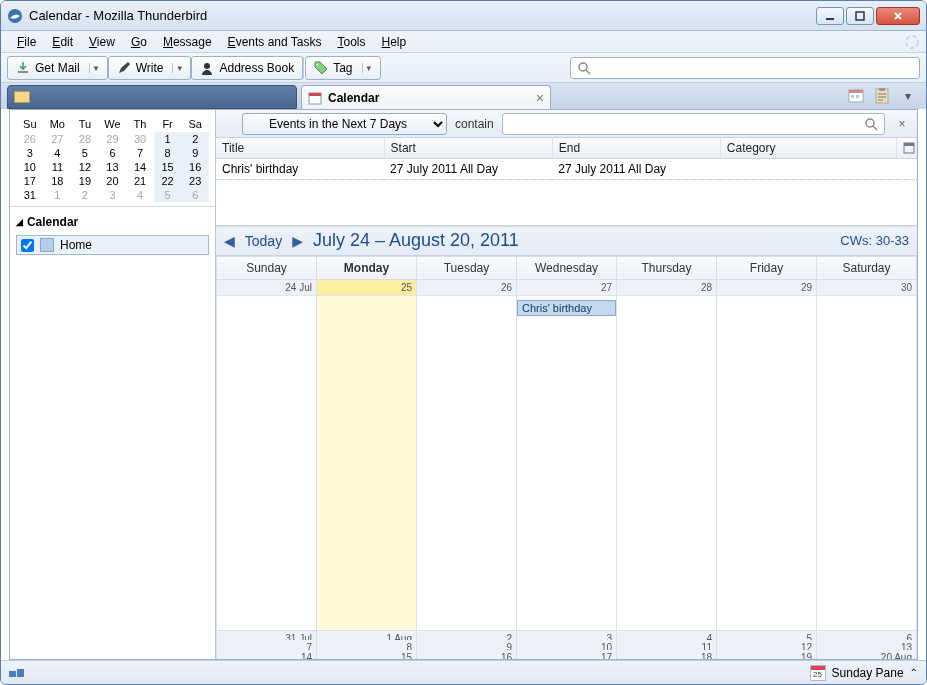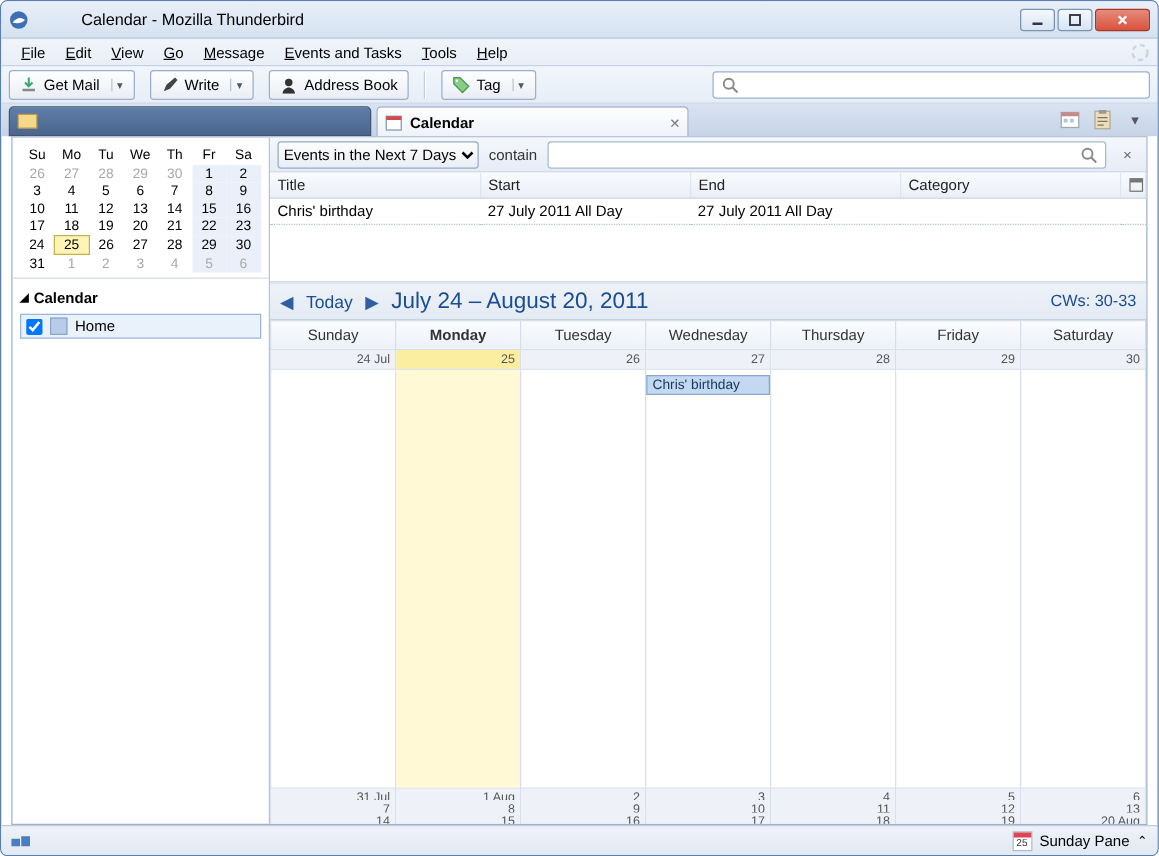--- a/index.html
+++ b/index.html
@@ -1,33 +1,33 @@
 <!DOCTYPE html>
 <html><head>
 <meta charset="utf-8">
 <style>
   * { box-sizing: border-box; margin: 0; padding: 0; font-family: "Segoe UI", Tahoma, sans-serif; font-size: 12px; }
   body { background: #fff; width: 927px; height: 685px; border: 1px solid #5a7fad; border-radius: 6px; overflow: hidden; position: relative; }
   
   
   .titlebar { height: 30px; background: linear-gradient(#e8eff9,#d6e2f1); display:flex; align-items:center; padding:0 6px; border-bottom:1px solid #a6b8d0; }
   .titlebar .icon-app { width:16px; height:16px; margin-right:6px; }
-  .titlebar .title { flex:1; color:#000; font-size:13px;margin-left:36px; }
+  .titlebar .title { flex:1; color:#000; font-size:13px; }
   .win-controls { display:flex; gap:2px; }
   .win-btn { width:28px; height:18px; border:1px solid #7a93b3; border-radius:3px; background:linear-gradient(#f5f9fd,#d6e4f3); display:flex; align-items:center; justify-content:center; cursor:pointer; }
   .win-btn.close { background:linear-gradient(#e68a7c,#d9523d); border-color:#a03728; color:#fff; width:44px; }
   
   
   .menubar { height:22px; display:flex; align-items:center; padding:0 8px; gap:0; background:linear-gradient(#f0f4fa,#e9eff8); border-bottom:1px solid #c6d2e3; position:relative;}
   .menubar .menuitem { padding:2px 8px; cursor:pointer; }
   .menubar .menuitem .ul { text-decoration: underline; }
   .menubar .throbber { position:absolute; right:6px; top:3px; width:16px; height:16px; opacity:.35; }
   
   
-  .toolbar { height:30px; background:linear-gradient(#f2f6fb,#e7eef8); display:flex; align-items:center; padding:2px 6px; gap:12px; border-bottom:1px solid #c1cfe0; }
+  .toolbar { height:30px; background:linear-gradient(#f2f6fb,#e7eef8); display:flex; align-items:center; padding:2px 6px; gap:0; border-bottom:1px solid #c1cfe0; }
   .tb-btn { height:24px; background:linear-gradient(#fefefe,#e9eef5); border:1px solid #9bb0cc; border-radius:3px; display:flex; align-items:center; padding:0 8px; gap:5px; cursor:pointer; }
   .tb-btn .dd { width:10px; border-left:1px solid #b5c3d7; margin-left:4px; padding-left:4px; color:#556; font-size:9px; }
   .tb-sep { width:2px; height:22px; border-left:1px solid #c3d0e1; border-right:1px solid #fff; }
   .toolbar .search { margin-left:auto; width:350px; height:22px; border:1px solid #9bb0cc; border-radius:3px; background:#fff; display:flex; align-items:center; padding:0 6px; }
   .toolbar .search input { flex:1; border:0; outline:0; font-style:italic; color:#888; }
   
   
   .tabsrow { height:26px; background:linear-gradient(#d9e3f1,#c6d4e7); display:flex; align-items:stretch; padding:0 6px; gap:0; position:relative; }
   .tab-slot { width:290px; display:flex; align-items:center; background:linear-gradient(#5f7ea8,#4a668d); border:1px solid #3f5673; border-radius:4px 4px 0 0; padding:0 6px; margin-top:2px; }
   .tab-slot.folder .ficon { width:16px; height:12px; background:#f6d88a; border:1px solid #b99b4c; border-radius:1px; }
@@ -56,21 +56,21 @@
   .cal-tree { padding:8px 6px; }
   .cal-tree .hdr { display:flex; align-items:center; gap:4px; font-weight:bold; font-size:13px; padding-bottom:6px;}
   .cal-item { display:flex; align-items:center; gap:6px; border:1px solid #9bb7dd; background:#e9f1fb; padding:2px 4px; }
   .cal-item input { }
   .cal-color { width:14px; height:14px; background:#b8cbe8; border:1px solid #8ea6c8;}
   
   
   .rightpane { flex:1; display:flex; flex-direction:column; }
   
   .filterbar { height:28px; display:flex; align-items:center; gap:8px; padding:3px 6px; border-bottom:1px solid #c7d2e2; background:linear-gradient(#f5f7fb,#e6ecf5);}
-  .filterbar select { height:22px; border:1px solid #96abc8; border-radius:3px; background:linear-gradient(#fdfdfd,#e9eef6); padding:0 0; }
+  .filterbar select { height:22px; border:1px solid #96abc8; border-radius:3px; background:linear-gradient(#fdfdfd,#e9eef6); padding:0 22px;margin-left:20px; }
   .filterbar .lbl { color:#333; }
   .filterbar .fsrch { flex:1; height:22px; border:1px solid #a6b9d1; border-radius:3px; background:#fff; display:flex; align-items:center; padding:0 6px;}
   .filterbar .fsrch input { flex:1; border:0; outline:0;}
   .filterbar .closef { width:18px; height:18px; cursor:pointer; color:#666; display:flex;align-items:center;justify-content:center;}
   
   .evlist { border-bottom:1px solid #c7d2e2; }
   .evlist table { width:100%; border-collapse:collapse; table-layout:fixed; }
   .evlist th { text-align:left; font-weight:normal; background:linear-gradient(#fafbfd,#e9eef6); border-bottom:1px solid #c8d3e3; border-right:1px solid #dfe5ef; padding:3px 6px; color:#222; }
   .evlist td { padding:3px 6px; border-bottom:1px dotted #b6c3d6; }
   .evlist .spacer-row td { height:45px; border:0; }
@@ -262,29 +262,20 @@
               <td class="box">16</td>
             </tr>
             <tr>
               <td>17</td>
               <td>18</td>
               <td>19</td>
               <td>20</td>
               <td>21</td>
               <td class="box">22</td>
               <td class="box">23</td>
-            </tr>
-            <tr>
-              <td>24</td>
-              <td class="today">25</td>
-              <td>26</td>
-              <td>27</td>
-              <td>28</td>
-              <td class="box">29</td>
-              <td class="box">30</td>
             </tr>
             <tr>
               <td>31</td>
               <td class="other">1</td>
               <td class="other">2</td>
               <td class="other">3</td>
               <td class="other">4</td>
               <td class="other box">5</td>
               <td class="other box">6</td>
             </tr>

